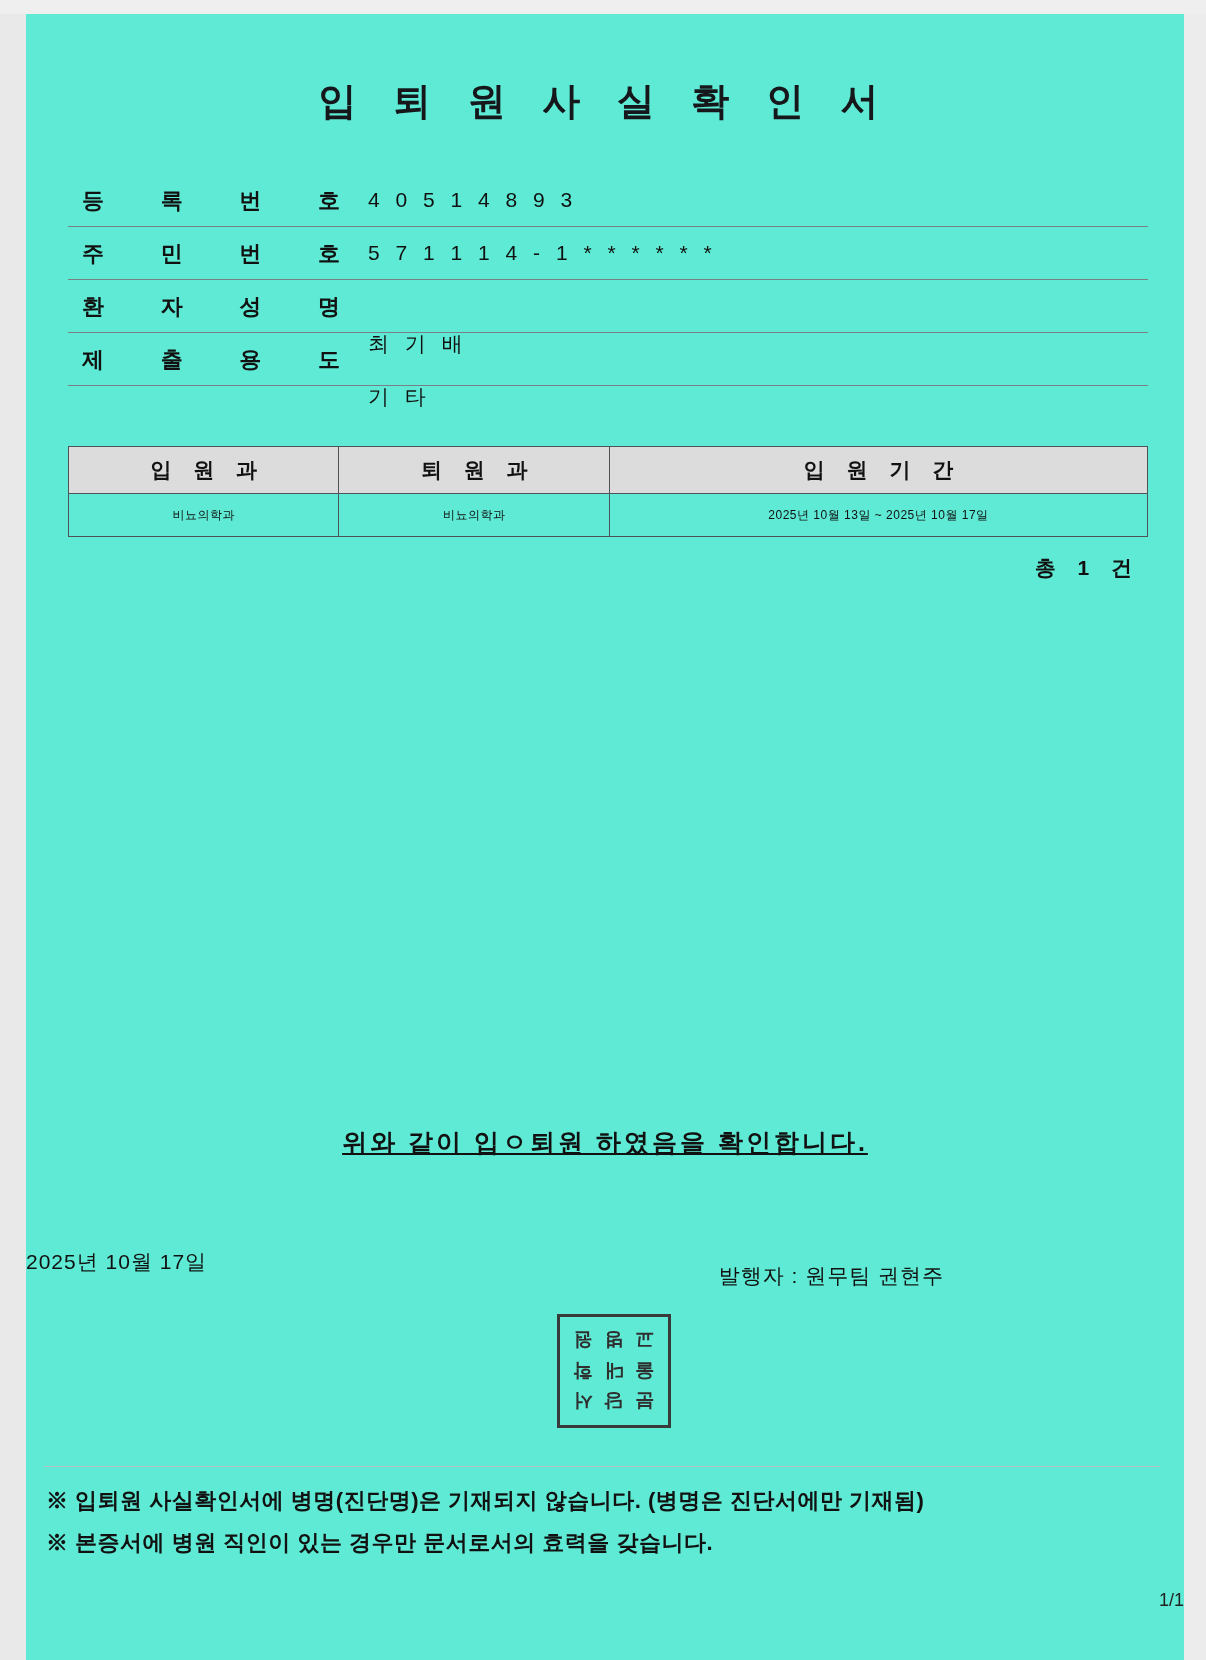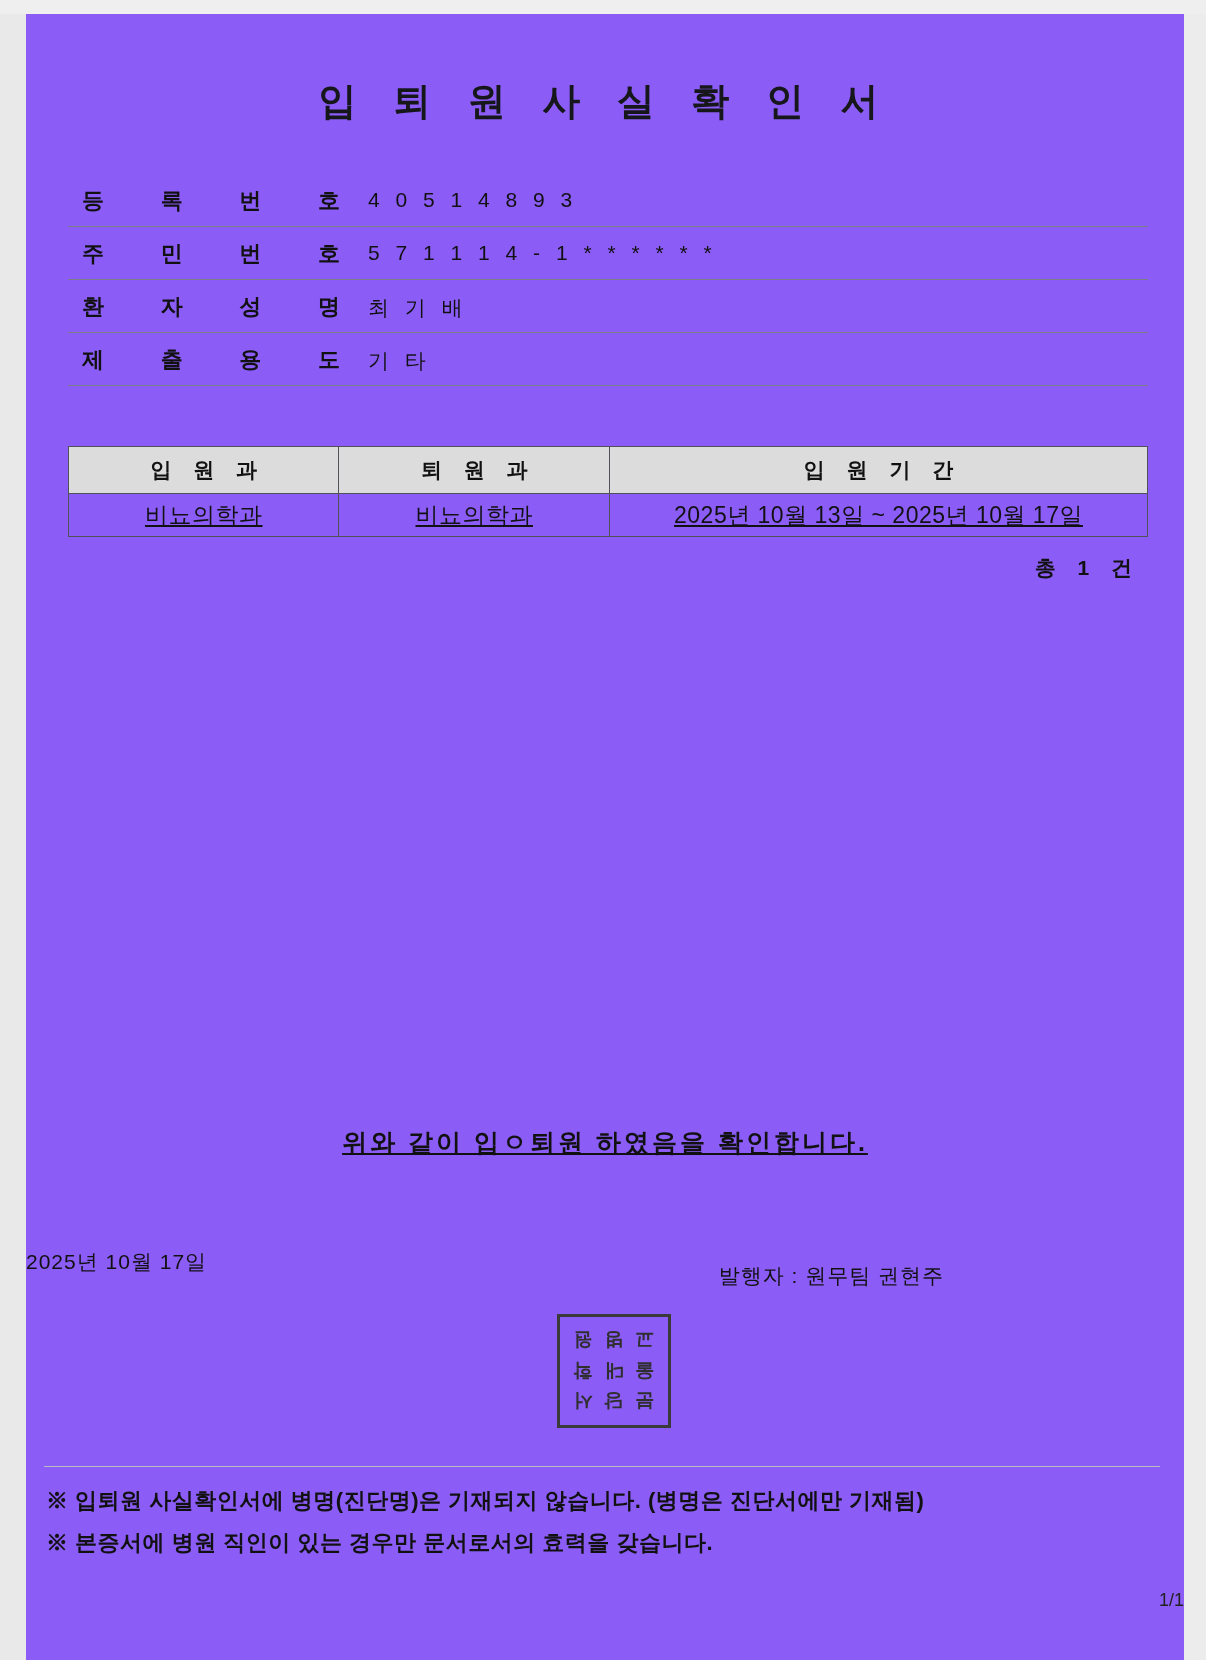--- a/index.html
+++ b/index.html
@@ -38,21 +38,21 @@
     left: 0; right: 0; top: 0;
     height: 14px;
     background: #efefef;
   }
   .paper {
     position: absolute;
     left: 26px;
     top: 14px;
     right: 22px;
     bottom: 0;
-    background: #8b5cf6;
+    background: #5eead4;
   }
 
   .doc-title {
     position: absolute;
     left: 0;
     right: 0;
     top: 62px;
     text-align: center;
     font-size: 38px;
     font-weight: bold;
@@ -88,21 +88,21 @@
   .field-label span { display: inline-block; }
   .field-value {
     position: absolute;
     left: 300px;
     top: 14px;
     font-size: 21px;
     color: #111;
     letter-spacing: 3px;
   }
   .field-value.loose { letter-spacing: 5px; }
-  .field-value.name { letter-spacing: 5px; }
+  .field-value.name { letter-spacing: 5px; margin-top: 36px; }
 
   
   .table-wrap {
     position: absolute;
     left: 42px;
     right: 36px;
     top: 432px;
   }
   table.adm {
     width: 100%;
@@ -115,25 +115,24 @@
     height: 44px;
     font-size: 21px;
     font-weight: bold;
     letter-spacing: 8px;
     text-indent: 8px;
     color: #111;
   }
   table.adm td {
     border: 1.6px solid #4f5257;
     height: 40px;
-    font-size: 23px;
+    font-size: 12px;
     text-align: center;
     color: #111;
     letter-spacing: 0.5px;
-    text-decoration: underline;
   }
   .col-a { width: 25%; }
   .col-b { width: 25%; }
   .col-c { width: 50%; }
   .total-line {
     position: absolute;
     left: 42px;
     right: 36px;
     top: 540px;
     text-align: right;

